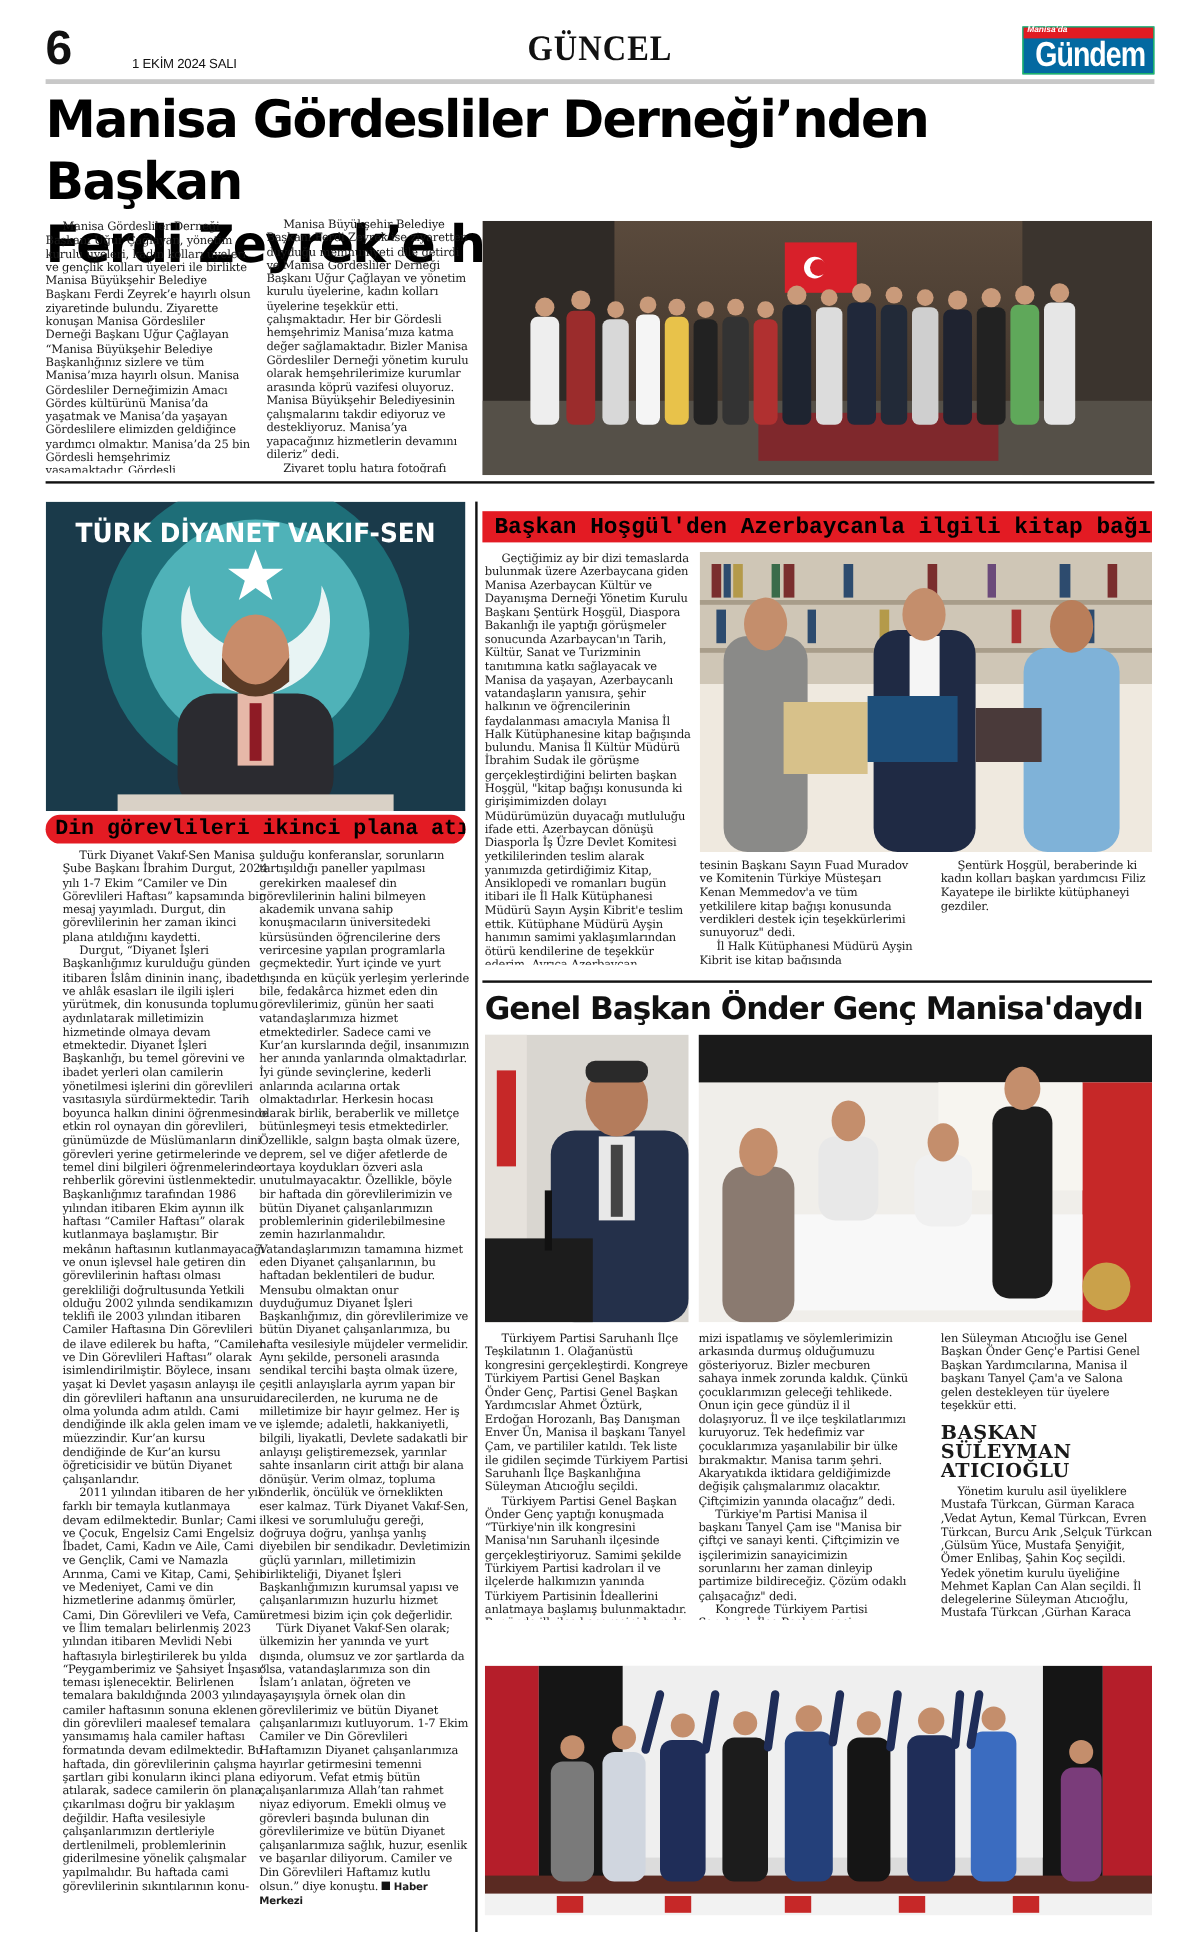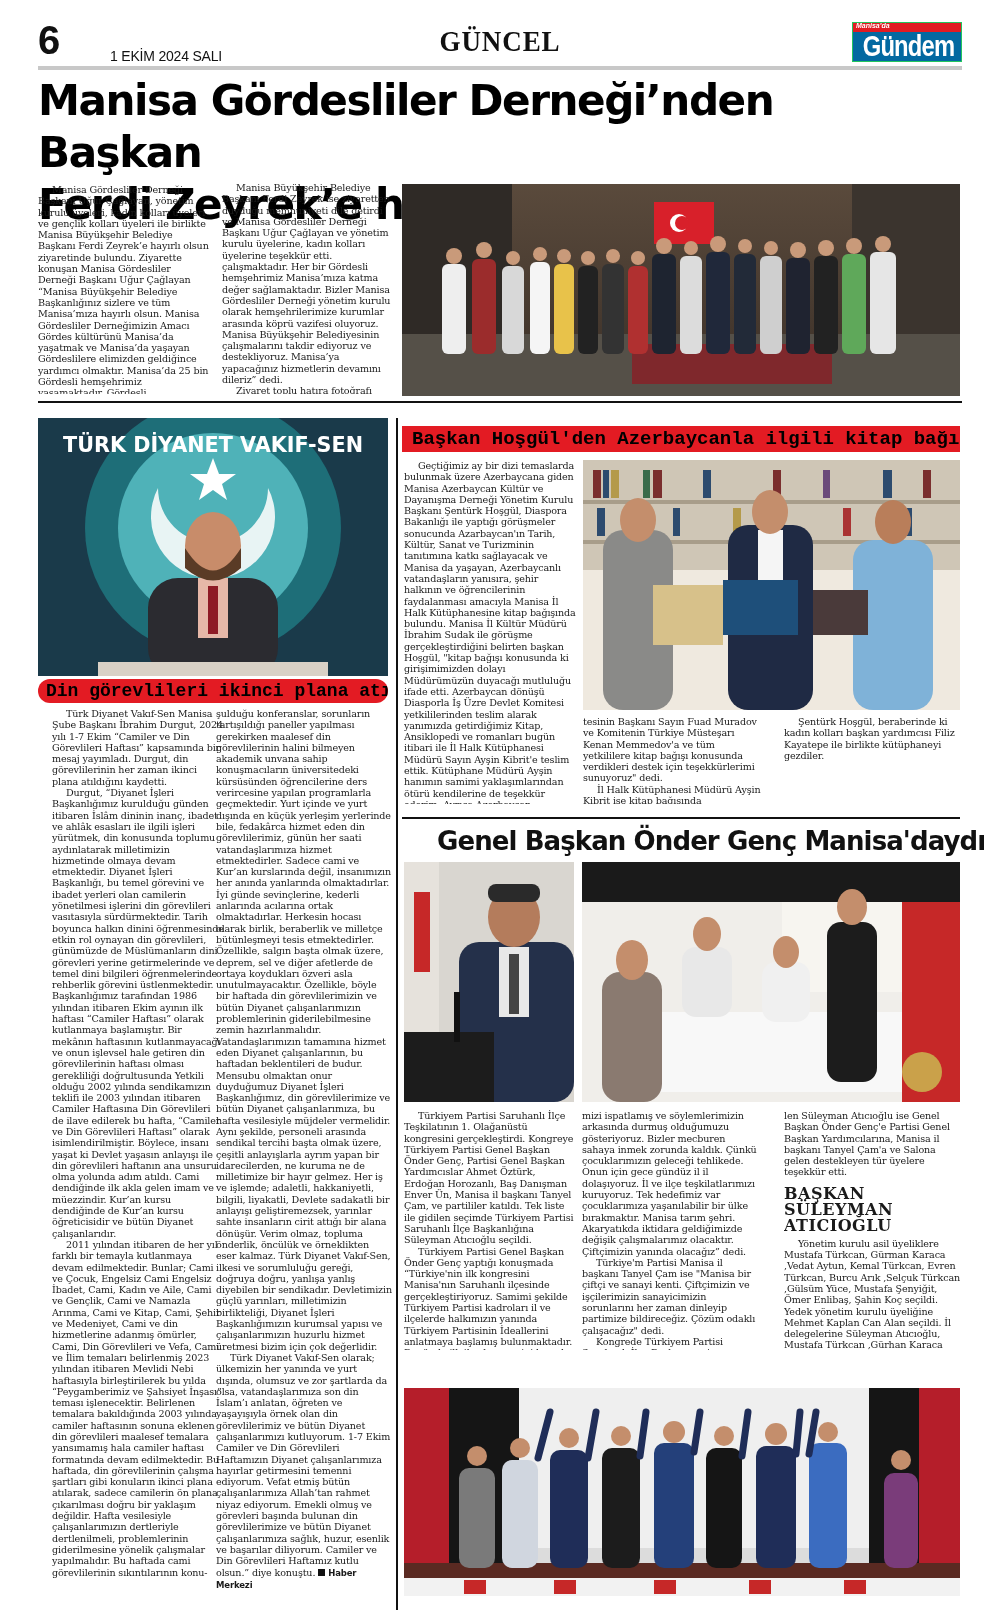--- a/index.html
+++ b/index.html
@@ -1,20 +1,20 @@
 <!DOCTYPE html>
 <html><head>
 <meta charset="utf-8">
 <style>
   * { box-sizing: border-box; margin: 0; padding: 0; }
   html, body { width: 1000px; height: 1615px; background: #ffffff; overflow: hidden; }
   body { position: relative; font-family: "DejaVu Serif", serif; color: #111; }
   .abs { position: absolute; }
   .page-num { left: 38px; top: 18px; font-family: "Liberation Sans", sans-serif; font-weight: bold; font-size: 40px; line-height: 44px; }
-  .date { left: 110px; top: 48px; font-family: "Liberation Sans", sans-serif; font-size: 14px; letter-spacing: -0.2px; }
+  .date { left: 110px; top: 48px; font-family: "Liberation Sans", sans-serif; font-size: 11px; letter-spacing: -0.2px; }
   .section { left: 420px; top: 24px; width: 160px; text-align: center; font-family: "Liberation Serif", serif; font-size: 30px; font-weight: bold; letter-spacing: 1px; transform: scaleX(0.9); }
   .logo { left: 852px; top: 22px; width: 110px; height: 40px; border: 1px solid #22c55e; background: #0369a1; }
   .logo .bar { position: absolute; left: 0; top: 0; width: 100%; height: 9px; background: #e11b22; }
   .logo .small { position: absolute; left: 3px; top: -1px; font-family: "Liberation Sans", sans-serif; font-size: 7px; font-style: italic; font-weight: bold; color: #fff; }
   .logo .big { position: absolute; left: 0; top: 6px; width: 100%; text-align: center; font-family: "Liberation Sans", sans-serif; font-size: 29px; font-weight: bold; color: #fff; transform: scaleX(0.82); letter-spacing: -1px; line-height: 34px; }
   .header-rule { left: 38px; top: 66px; width: 924px; height: 4px; background: #c8c8c8; }
   .headline { left: 38px; top: 74px; width: 930px; font-family: "DejaVu Sans", sans-serif; font-weight: bold; font-size: 43px; line-height: 52px; letter-spacing: -1.5px; color: #000; transform-origin: left top; transform: scaleX(0.98); }
   .col { font-size: 9.6px; line-height: 11.3px; text-align: left; letter-spacing: -0.15px; color: #1a1a1a; }
   .col p { text-indent: 14px; }
   .byline { font-family: "DejaVu Sans", sans-serif; font-weight: bold; font-size: 8.5px; }
@@ -193,21 +193,21 @@
 <div class="abs col" style="left:583px; top:716px; width:178px; height:88px; overflow:hidden;">
   <p style="text-indent:0">tesinin Başkanı Sayın Fuad Muradov ve Komitenin Türkiye Müsteşarı Kenan Memmedov'a ve tüm yetkililere kitap bağışı konusunda verdikleri destek için teşekkürlerimi sunuyoruz" dedi.</p>
   <p>İl Halk Kütüphanesi Müdürü Ayşin Kibrit ise kitap bağışında</p>
 </div>
 <div class="abs col" style="left:784px; top:716px; width:176px; height:88px; overflow:hidden;">
   <p><span>Şentürk Hoşgül, beraberinde ki kadın kolları başkan yardımcısı Filiz Kayatepe ile birlikte kütüphaneyi gezdiler.</span> </p>
 </div>
 
 <div class="abs rule" style="left:402px; top:817px; width:558px;"></div>
 
-<div class="abs headline2" style="left:404px; top:826px;margin-left:33px;">Genel Başkan Önder Genç Manisa'daydı</div>
+<div class="abs headline2" style="left:404px; top:826px;">Genel Başkan Önder Genç Manisa'daydı</div>
 
 <div class="abs photo" style="left:404px; top:862px; width:170px; height:240px;">
   <svg width="170" height="240" viewBox="0 0 170 240">
     <rect width="170" height="240" fill="#d9d6d0"></rect>
     <rect x="0" y="0" width="35" height="240" fill="#e6e2dc"></rect>
     <rect x="10" y="30" width="16" height="80" fill="#c62828"></rect>
     <rect x="55" y="80" width="115" height="160" rx="20" fill="#24304a"></rect>
     <rect x="95" y="85" width="30" height="70" fill="#e8e8e8"></rect>
     <rect x="105" y="92" width="10" height="60" fill="#444"></rect>
     <ellipse cx="110" cy="55" rx="26" ry="30" fill="#b47c5c"></ellipse>

